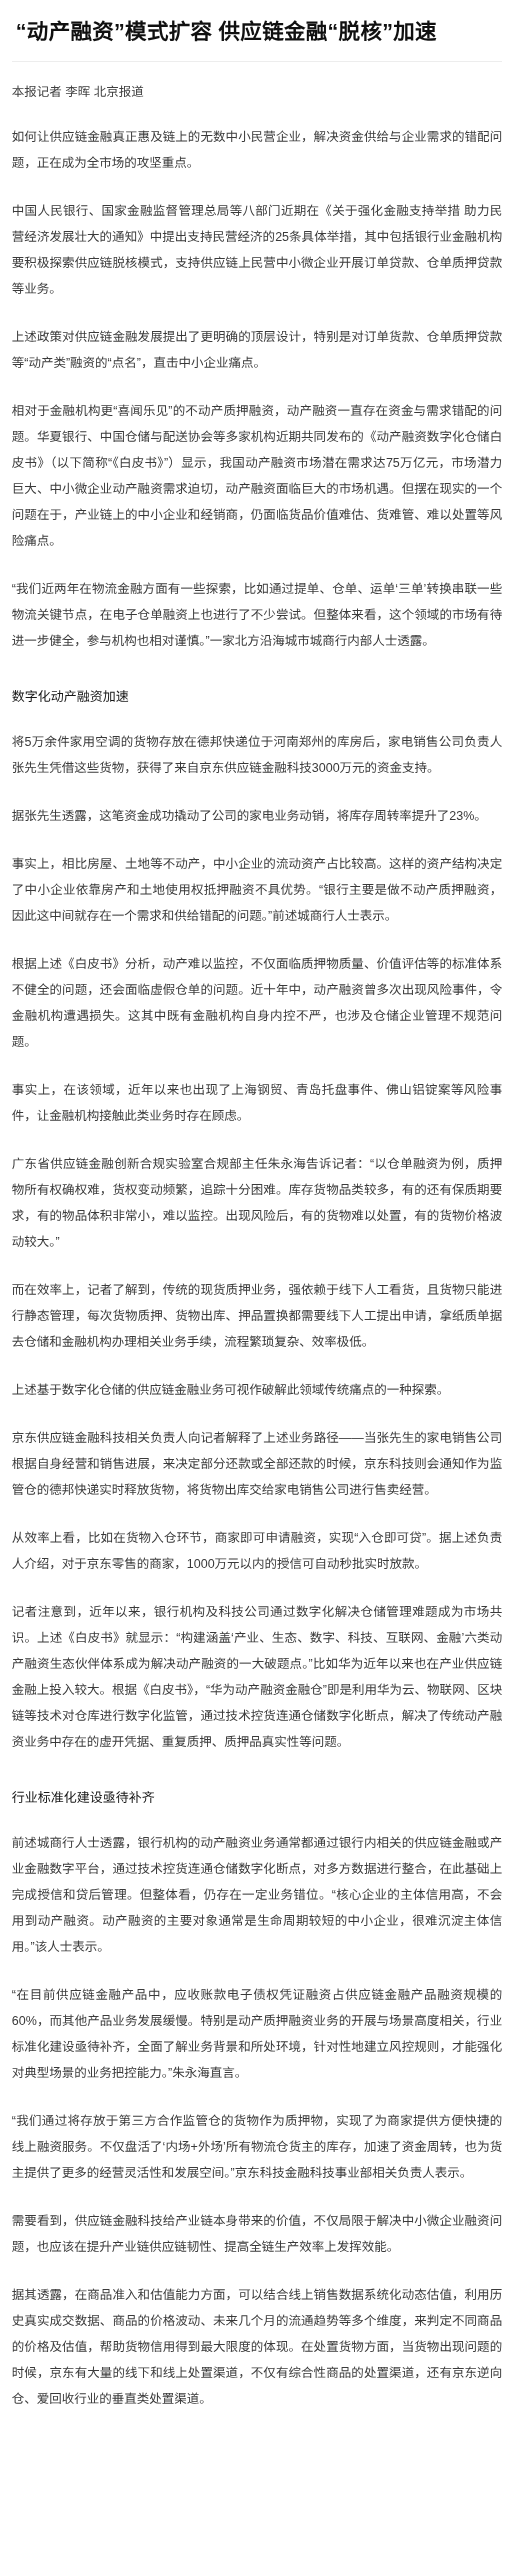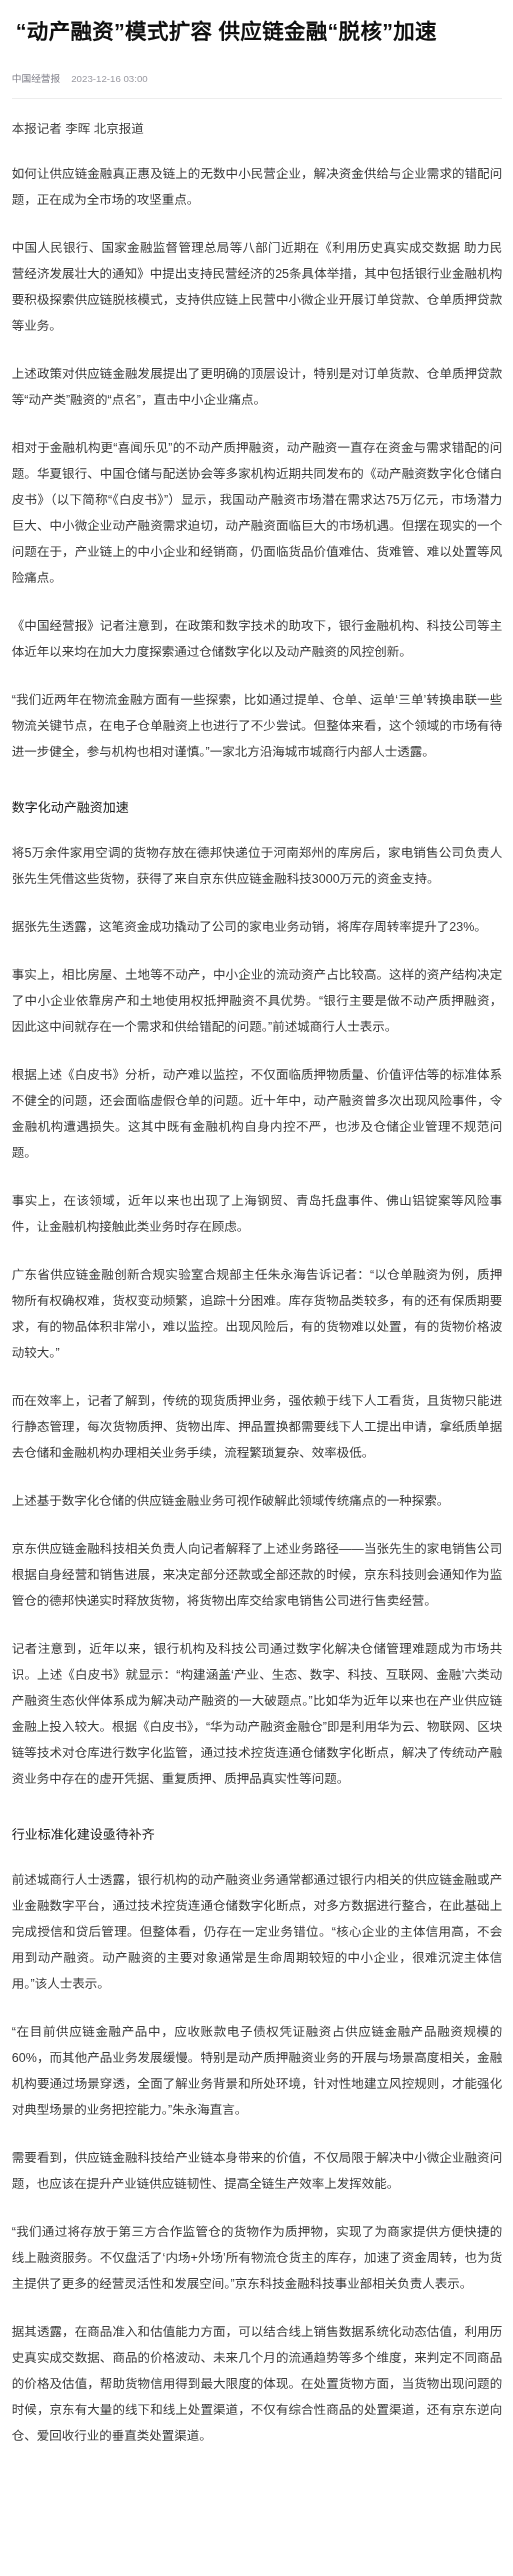--- a/index.html
+++ b/index.html
@@ -59,48 +59,44 @@
     font-weight: 400;
     color: #171717;
   }
 </style>
 </head>
 <body>
 
 <div class="page">
   <h1 class="article-title">“动产融资”模式扩容 供应链金融“脱核”加速</h1>
 
-  <div class="meta-row">
-    <span class="meta-source">中国经营报</span>
-    <span class="meta-time">2023-12-16 03:00</span>
-  </div>
 
   <hr class="divider">
 
   <p class="byline">本报记者 李晖 北京报道</p>
 
   <div class="article-body">
       <p>如何让供应链金融真正惠及链上的无数中小民营企业，解决资金供给与企业需求的错配问题，正在成为全市场的攻坚重点。</p>
-      <p>中国人民银行、国家金融监督管理总局等八部门近期在《利用历史真实成交数据 助力民营经济发展壮大的通知》中提出支持民营经济的25条具体举措，其中包括银行业金融机构要积极探索供应链脱核模式，支持供应链上民营中小微企业开展订单贷款、仓单质押贷款等业务。</p>
+      <p>中国人民银行、国家金融监督管理总局等八部门近期在《关于强化金融支持举措 助力民营经济发展壮大的通知》中提出支持民营经济的25条具体举措，其中包括银行业金融机构要积极探索供应链脱核模式，支持供应链上民营中小微企业开展订单贷款、仓单质押贷款等业务。</p>
       <p>上述政策对供应链金融发展提出了更明确的顶层设计，特别是对订单货款、仓单质押贷款等“动产类”融资的“点名”，直击中小企业痛点。</p>
       <p>相对于金融机构更“喜闻乐见”的不动产质押融资，动产融资一直存在资金与需求错配的问题。华夏银行、中国仓储与配送协会等多家机构近期共同发布的《动产融资数字化仓储白皮书》（以下简称“《白皮书》”）显示，我国动产融资市场潜在需求达75万亿元，市场潜力巨大、中小微企业动产融资需求迫切，动产融资面临巨大的市场机遇。但摆在现实的一个问题在于，产业链上的中小企业和经销商，仍面临货品价值难估、货难管、难以处置等风险痛点。</p>
-      <p>《中国经营报》记者注意到，在政策和数字技术的助攻下，银行金融机构、科技公司等主体近年以来均在加大力度探索通过仓储数字化以及动产融资的风控创新。</p>
       <p>“我们近两年在物流金融方面有一些探索，比如通过提单、仓单、运单‘三单’转换串联一些物流关键节点，在电子仓单融资上也进行了不少尝试。但整体来看，这个领域的市场有待进一步健全，参与机构也相对谨慎。”一家北方沿海城市城商行内部人士透露。</p>
       <h2>数字化动产融资加速</h2>
       <p>将5万余件家用空调的货物存放在德邦快递位于河南郑州的库房后，家电销售公司负责人张先生凭借这些货物，获得了来自京东供应链金融科技3000万元的资金支持。</p>
       <p>据张先生透露，这笔资金成功撬动了公司的家电业务动销，将库存周转率提升了23%。</p>
       <p>事实上，相比房屋、土地等不动产，中小企业的流动资产占比较高。这样的资产结构决定了中小企业依靠房产和土地使用权抵押融资不具优势。“银行主要是做不动产质押融资，因此这中间就存在一个需求和供给错配的问题。”前述城商行人士表示。</p>
       <p>根据上述《白皮书》分析，动产难以监控，不仅面临质押物质量、价值评估等的标准体系不健全的问题，还会面临虚假仓单的问题。近十年中，动产融资曾多次出现风险事件，令金融机构遭遇损失。这其中既有金融机构自身内控不严，也涉及仓储企业管理不规范问题。</p>
       <p>事实上，在该领域，近年以来也出现了上海钢贸、青岛托盘事件、佛山铝锭案等风险事件，让金融机构接触此类业务时存在顾虑。</p>
       <p>广东省供应链金融创新合规实验室合规部主任朱永海告诉记者：“以仓单融资为例，质押物所有权确权难，货权变动频繁，追踪十分困难。库存货物品类较多，有的还有保质期要求，有的物品体积非常小，难以监控。出现风险后，有的货物难以处置，有的货物价格波动较大。”</p>
       <p>而在效率上，记者了解到，传统的现货质押业务，强依赖于线下人工看货，且货物只能进行静态管理，每次货物质押、货物出库、押品置换都需要线下人工提出申请，拿纸质单据去仓储和金融机构办理相关业务手续，流程繁琐复杂、效率极低。</p>
       <p>上述基于数字化仓储的供应链金融业务可视作破解此领域传统痛点的一种探索。</p>
       <p>京东供应链金融科技相关负责人向记者解释了上述业务路径——当张先生的家电销售公司根据自身经营和销售进展，来决定部分还款或全部还款的时候，京东科技则会通知作为监管仓的德邦快递实时释放货物，将货物出库交给家电销售公司进行售卖经营。</p>
+      <p>从效率上看，比如在货物入仓环节，商家即可申请融资，实现“入仓即可贷”。据上述负责人介绍，对于京东零售的商家，1000万元以内的授信可自动秒批实时放款。</p>
       <p>记者注意到，近年以来，银行机构及科技公司通过数字化解决仓储管理难题成为市场共识。上述《白皮书》就显示：“构建涵盖‘产业、生态、数字、科技、互联网、金融’六类动产融资生态伙伴体系成为解决动产融资的一大破题点。”比如华为近年以来也在产业供应链金融上投入较大。根据《白皮书》，“华为动产融资金融仓”即是利用华为云、物联网、区块链等技术对仓库进行数字化监管，通过技术控货连通仓储数字化断点，解决了传统动产融资业务中存在的虚开凭据、重复质押、质押品真实性等问题。</p>
       <h2>行业标准化建设亟待补齐</h2>
       <p>前述城商行人士透露，银行机构的动产融资业务通常都通过银行内相关的供应链金融或产业金融数字平台，通过技术控货连通仓储数字化断点，对多方数据进行整合，在此基础上完成授信和贷后管理。但整体看，仍存在一定业务错位。“核心企业的主体信用高，不会用到动产融资。动产融资的主要对象通常是生命周期较短的中小企业，很难沉淀主体信用。”该人士表示。</p>
-      <p>“在目前供应链金融产品中，应收账款电子债权凭证融资占供应链金融产品融资规模的60%，而其他产品业务发展缓慢。特别是动产质押融资业务的开展与场景高度相关，金融机构要通过场景穿透，全面了解业务背景和所处环境，针对性地建立风控规则，才能强化对典型场景的业务把控能力。”朱永海直言。</p>
+      <p>“在目前供应链金融产品中，应收账款电子债权凭证融资占供应链金融产品融资规模的60%，而其他产品业务发展缓慢。特别是动产质押融资业务的开展与场景高度相关，行业标准化建设亟待补齐，全面了解业务背景和所处环境，针对性地建立风控规则，才能强化对典型场景的业务把控能力。”朱永海直言。</p>
+      <p>“我们通过将存放于第三方合作监管仓的货物作为质押物，实现了为商家提供方便快捷的线上融资服务。不仅盘活了‘内场+外场’所有物流仓货主的库存，加速了资金周转，也为货主提供了更多的经营灵活性和发展空间。”京东科技金融科技事业部相关负责人表示。</p>
       <p>需要看到，供应链金融科技给产业链本身带来的价值，不仅局限于解决中小微企业融资问题，也应该在提升产业链供应链韧性、提高全链生产效率上发挥效能。</p>
-      <p>“我们通过将存放于第三方合作监管仓的货物作为质押物，实现了为商家提供方便快捷的线上融资服务。不仅盘活了‘内场+外场’所有物流仓货主的库存，加速了资金周转，也为货主提供了更多的经营灵活性和发展空间。”京东科技金融科技事业部相关负责人表示。</p>
       <p>据其透露，在商品准入和估值能力方面，可以结合线上销售数据系统化动态估值，利用历史真实成交数据、商品的价格波动、未来几个月的流通趋势等多个维度，来判定不同商品的价格及估值，帮助货物信用得到最大限度的体现。在处置货物方面，当货物出现问题的时候，京东有大量的线下和线上处置渠道，不仅有综合性商品的处置渠道，还有京东逆向仓、爱回收行业的垂直类处置渠道。</p>
     </div>
 </div>
 
 
 </body></html>

